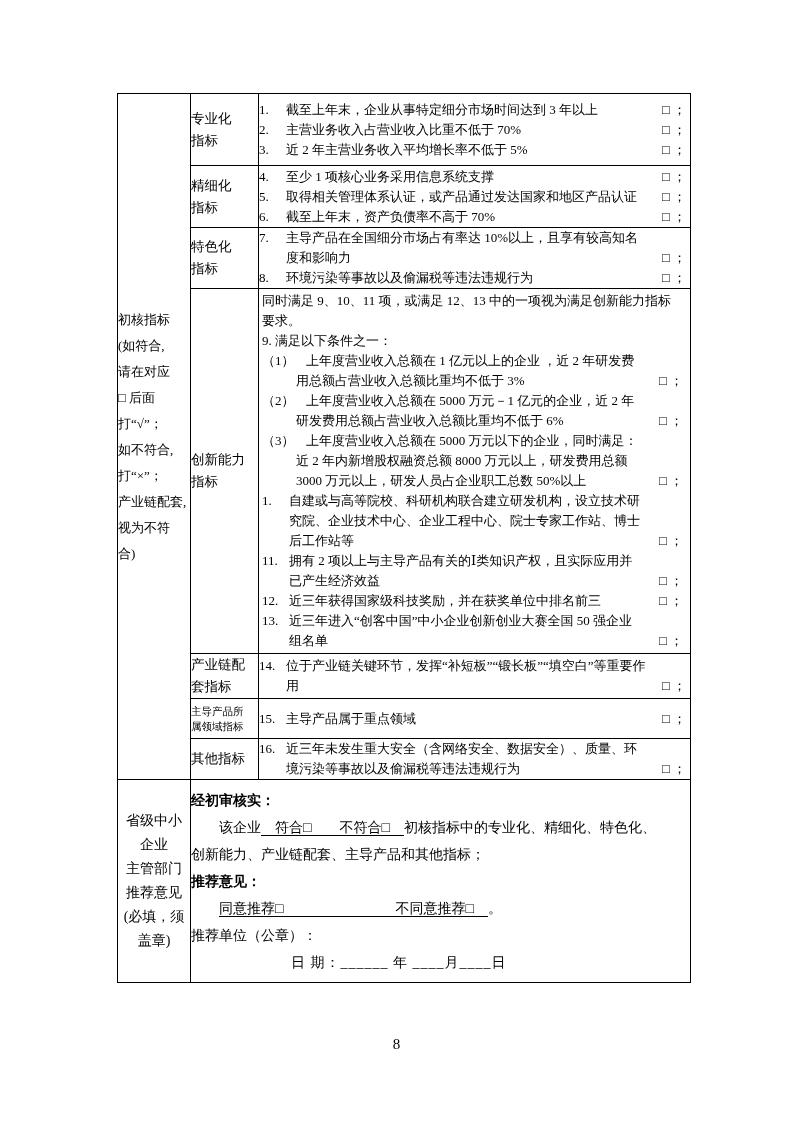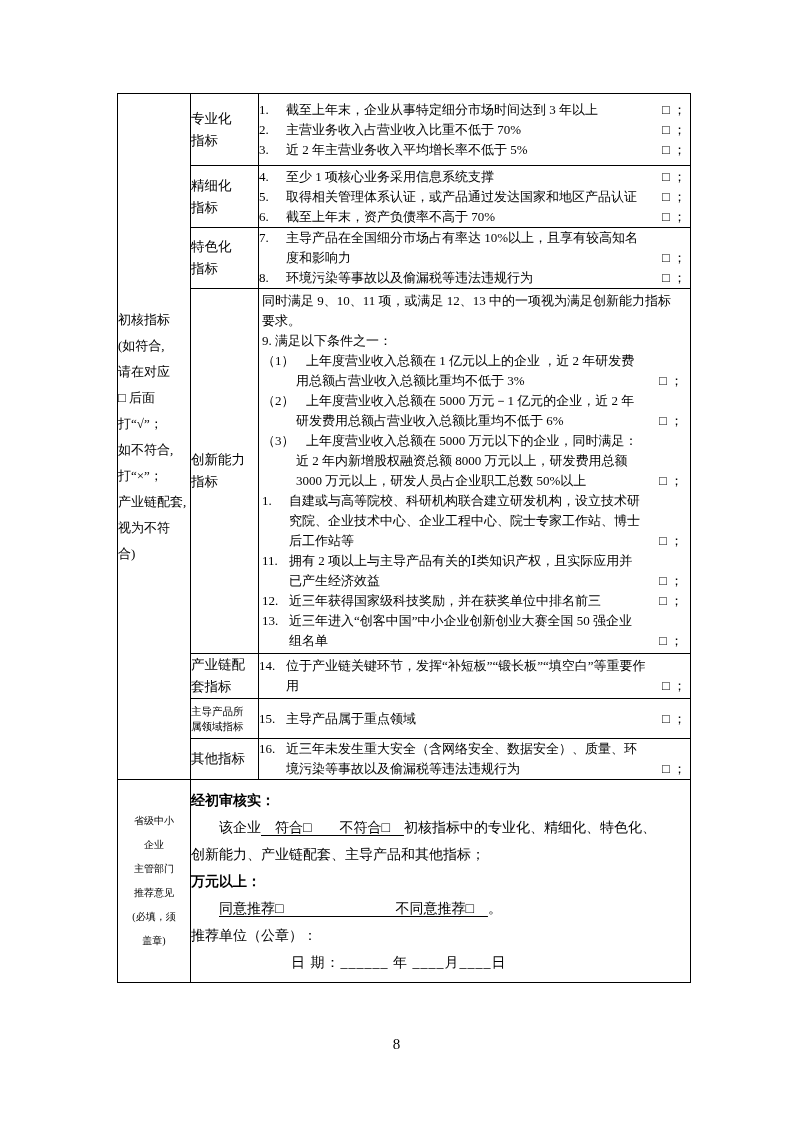--- a/index.html
+++ b/index.html
@@ -43,21 +43,21 @@
   }
   .item .num{display:inline-block;width:27px;text-indent:0;}
   .item.sub{padding-left:34px;text-indent:-34px;}
   .item.sub .num{display:inline-block;width:44px;text-indent:0;}
   .plain{padding-right:4px;}
   .ibox{
     position:absolute;right:4px;bottom:0;
     text-indent:0;white-space:pre;
   }
   
-  .sideLabel{font-size:10px;line-height:24px;text-align:center;}
+  .sideLabel{font-size:14px;line-height:24px;text-align:center;}
   .recCell{padding:8px 10px;font-size:14px;line-height:27px;vertical-align:middle;}
   .recHead{font-weight:bold;}
   .ind2{padding-left:28px;}
   .blank{
     text-decoration:underline;
     text-underline-offset:3px;
   }
   .dateLine{padding-left:100px;letter-spacing:1px;}
   .pageNum{
     position:absolute;left:0;right:0;top:1036px;
@@ -195,21 +195,21 @@
           <div>主管部门</div>
           <div>推荐意见</div>
           <div>(必填，须</div>
           <div>盖章)</div>
         </div>
       </td>
       <td class="recCell" colspan="2">
         <div class="recHead">经初审核实：</div>
         <div class="ind2"><span>该企业</span><span class="blank">　符合□　　不符合□　</span><span>初核指标中的专业化、精细化、特色化、</span></div>
         <div>创新能力、产业链配套、主导产品和其他指标；</div>
-        <div class="recHead">万元以上：</div>
+        <div class="recHead">推荐意见：</div>
         <div class="ind2"><span class="blank">同意推荐□　　　　　　　　不同意推荐□　</span><span>。</span></div>
         <div>推荐单位（公章）：</div>
         <div class="dateLine">日 期：______ 年 ____月____日</div>
       </td>
     </tr>
   </tbody>
     </table>
 
   <div class="pageNum">8</div>
 </div>

